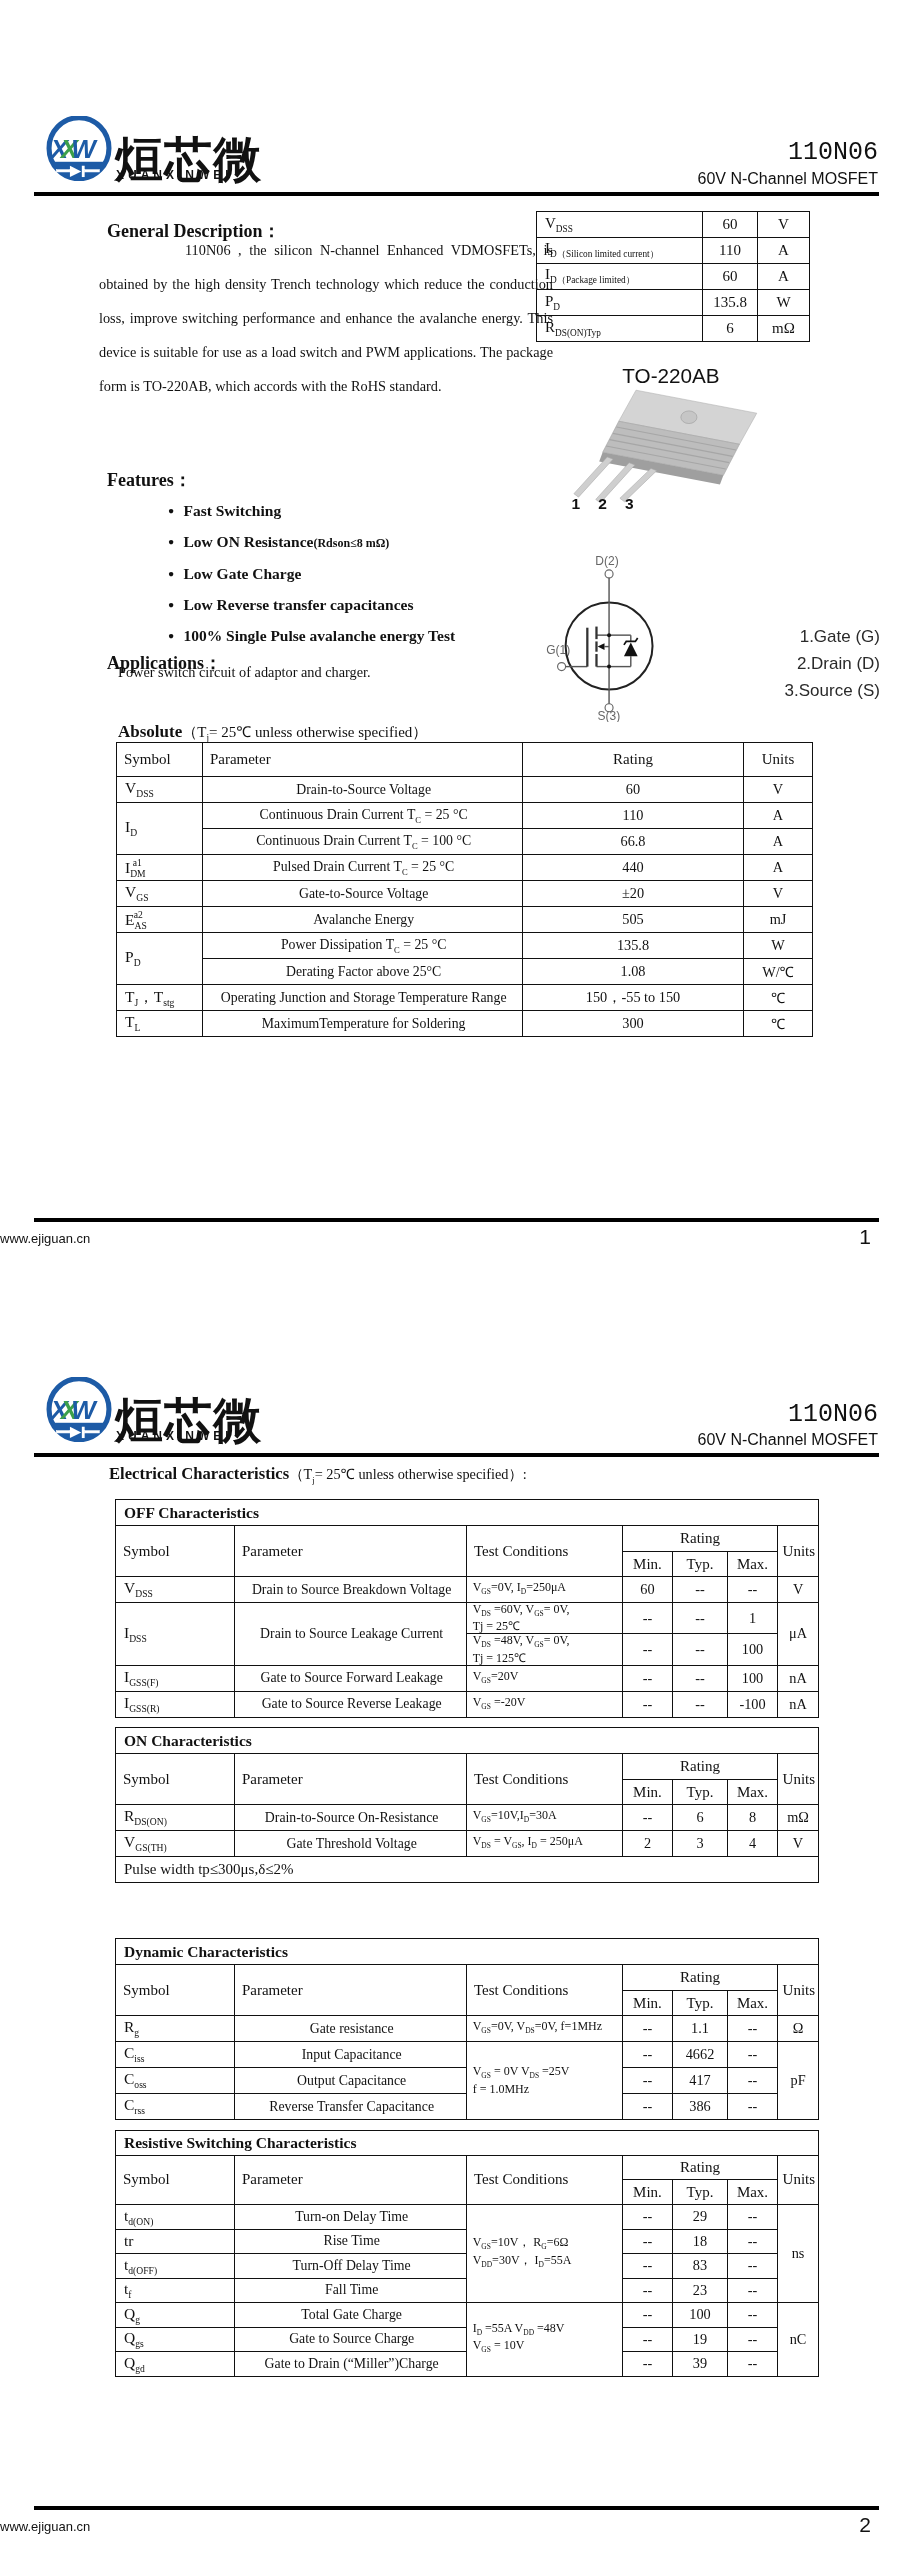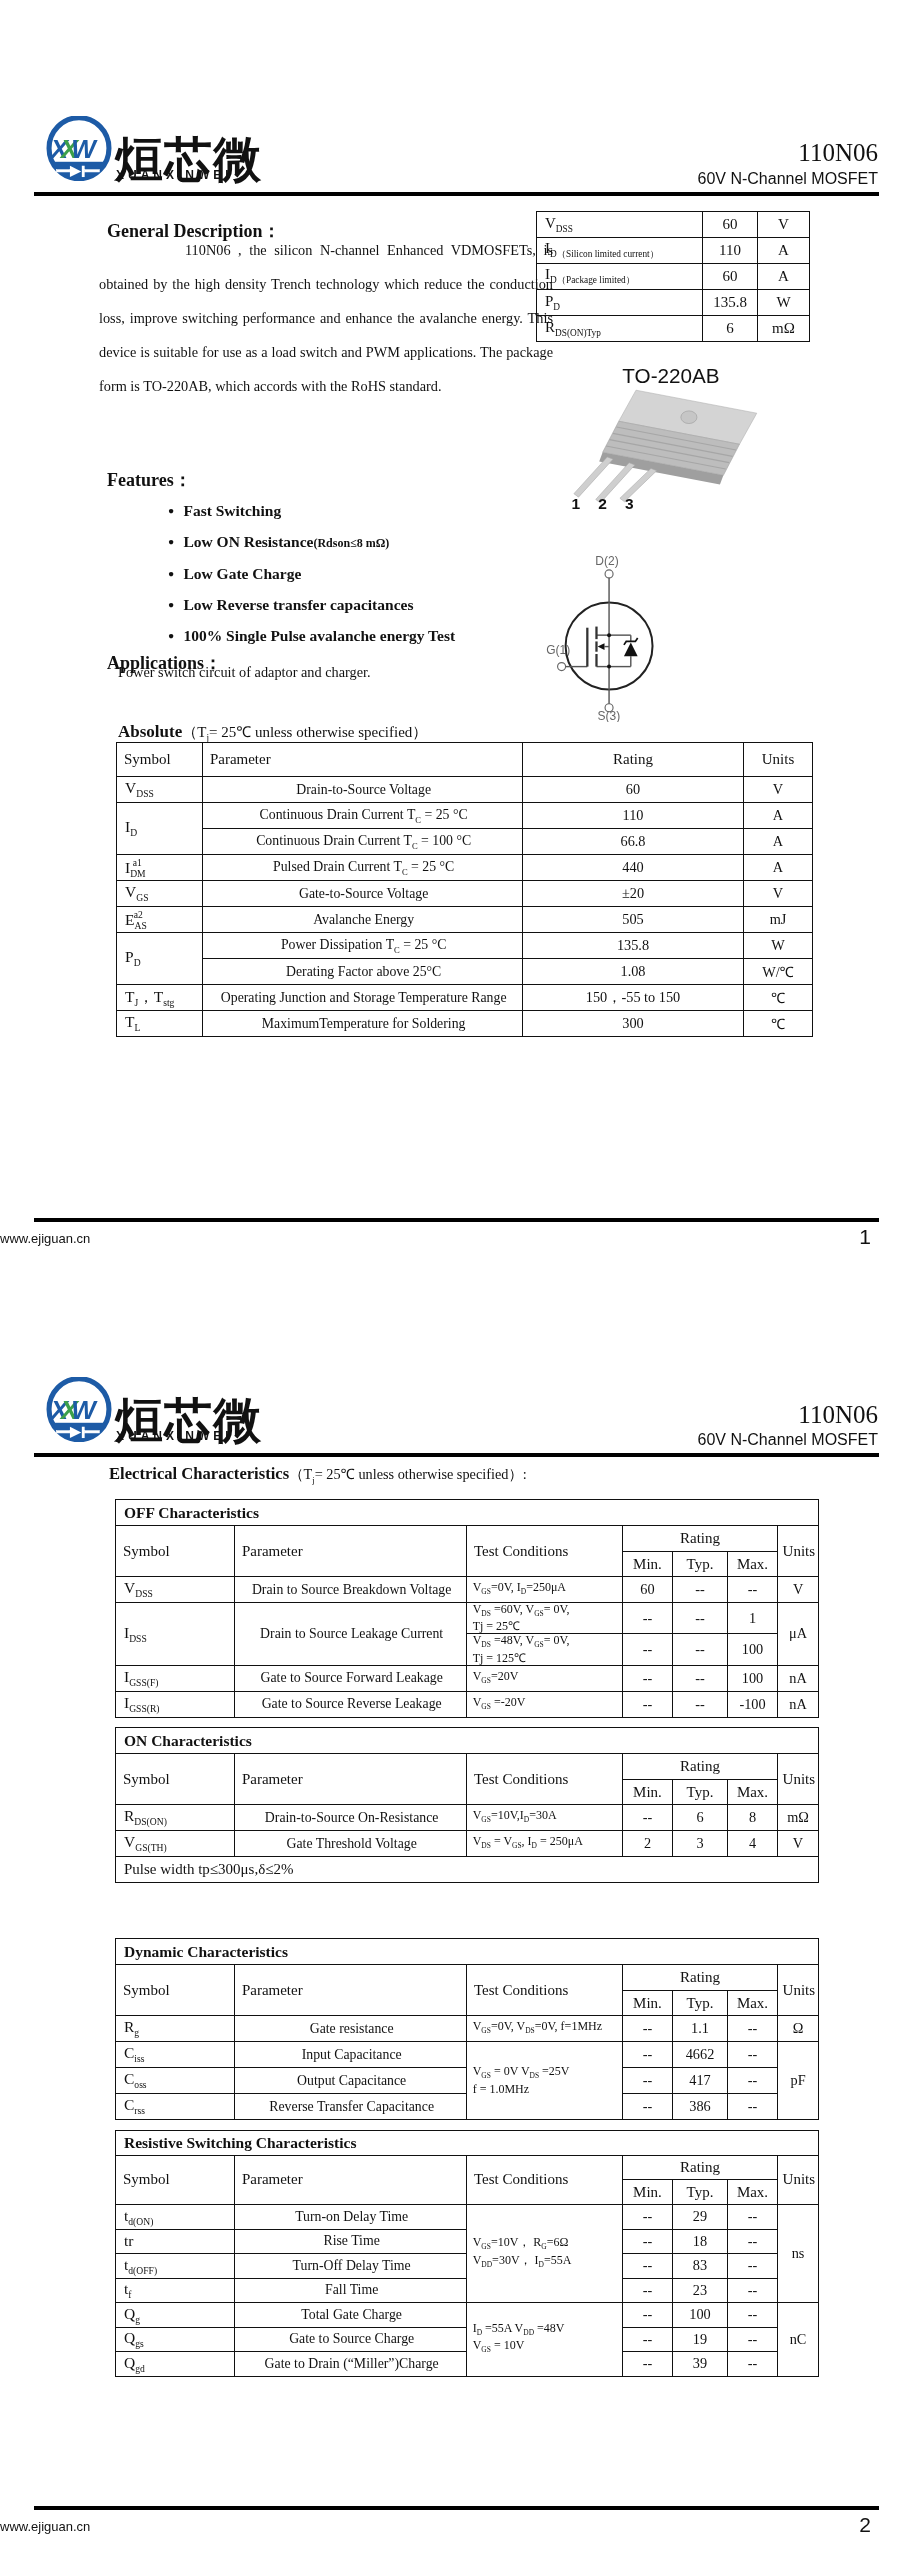--- a/index.html
+++ b/index.html
@@ -9,21 +9,21 @@
   .pg1{top:0;} .pg2{top:1288px;}
 
   
   .brand{position:absolute;left:45px;width:270px;height:77px;}
   .pg1 .brand{top:116px;} .pg2 .brand{top:89px;}
   .logo-mark{position:absolute;left:0;top:0;width:68px;height:65px;}
   .brand-cn{position:absolute;left:70px;top:9.2px;font-size:48px;line-height:38px;font-weight:bold;
             font-family:Liberation Serif, serif;letter-spacing:1.1px;white-space:nowrap;margin-top:16px;}
   .brand-en{position:absolute;left:71px;top:52px;font-size:12px;letter-spacing:4px;font-weight:bold;
             font-family:"Liberation Sans",sans-serif;white-space:nowrap;}
-  .part{position:absolute;right:33px;font-family:Liberation Serif, serif;font-size:25px;line-height:26px;}
+  .part{position:absolute;right:33px;font-family:Liberation Mono, monospace;font-size:25px;line-height:26px;}
   .pg1 .part{top:140px;} .pg2 .part{top:114px;}
   .subtitle{position:absolute;right:33px;font-family:"Liberation Sans",sans-serif;font-size:16px;line-height:18.4px;}
   .pg1 .subtitle{top:170px;} .pg2 .subtitle{top:143px;}
   .head-rule{position:absolute;left:34px;width:845px;height:4px;background:#000;}
   .pg1 .head-rule{top:192px;} .pg2 .head-rule{top:165px;}
 
   
   .foot-rule{position:absolute;left:34px;width:845px;top:1218px;height:4px;background:#000;}
   .foot-url{position:absolute;left:0;right:0;top:1231px;text-align:left;
             font-family:"Liberation Sans",sans-serif;font-size:13px;}
@@ -216,20 +216,25 @@
         <line x1="90" y1="152" x2="90" y2="170"></line>
         <line x1="90" y1="174" x2="90" y2="196"></line>
       </g>
       <polygon points="104,155 104,167 92,161" fill="#111"></polygon>
       <polygon points="138,178 162,178 150,154" fill="#111"></polygon>
       <path d="M138,158 L142,152 L158,152 L162,146" stroke="#111" stroke-width="3" fill="none"></path>
       <circle cx="112" cy="141" r="3.5" fill="#111"></circle>
       <circle cx="112" cy="196" r="3.5" fill="#111"></circle>
     </svg>
 
+    <div class="legend">
+      <div>1.Gate (G)</div>
+      <div>2.Drain (D)</div>
+      <div>3.Source (S)</div>
+    </div>
 
     <div class="h-abs">
       <span class="b">Absolute</span><span>（T<sub>j</sub>= 25℃  unless otherwise specified）</span>
     </div>
 
     <table class="tbl abs">
       <colgroup>
           <col style="width:86px">
           <col style="width:320px">
           <col style="width:221px">

